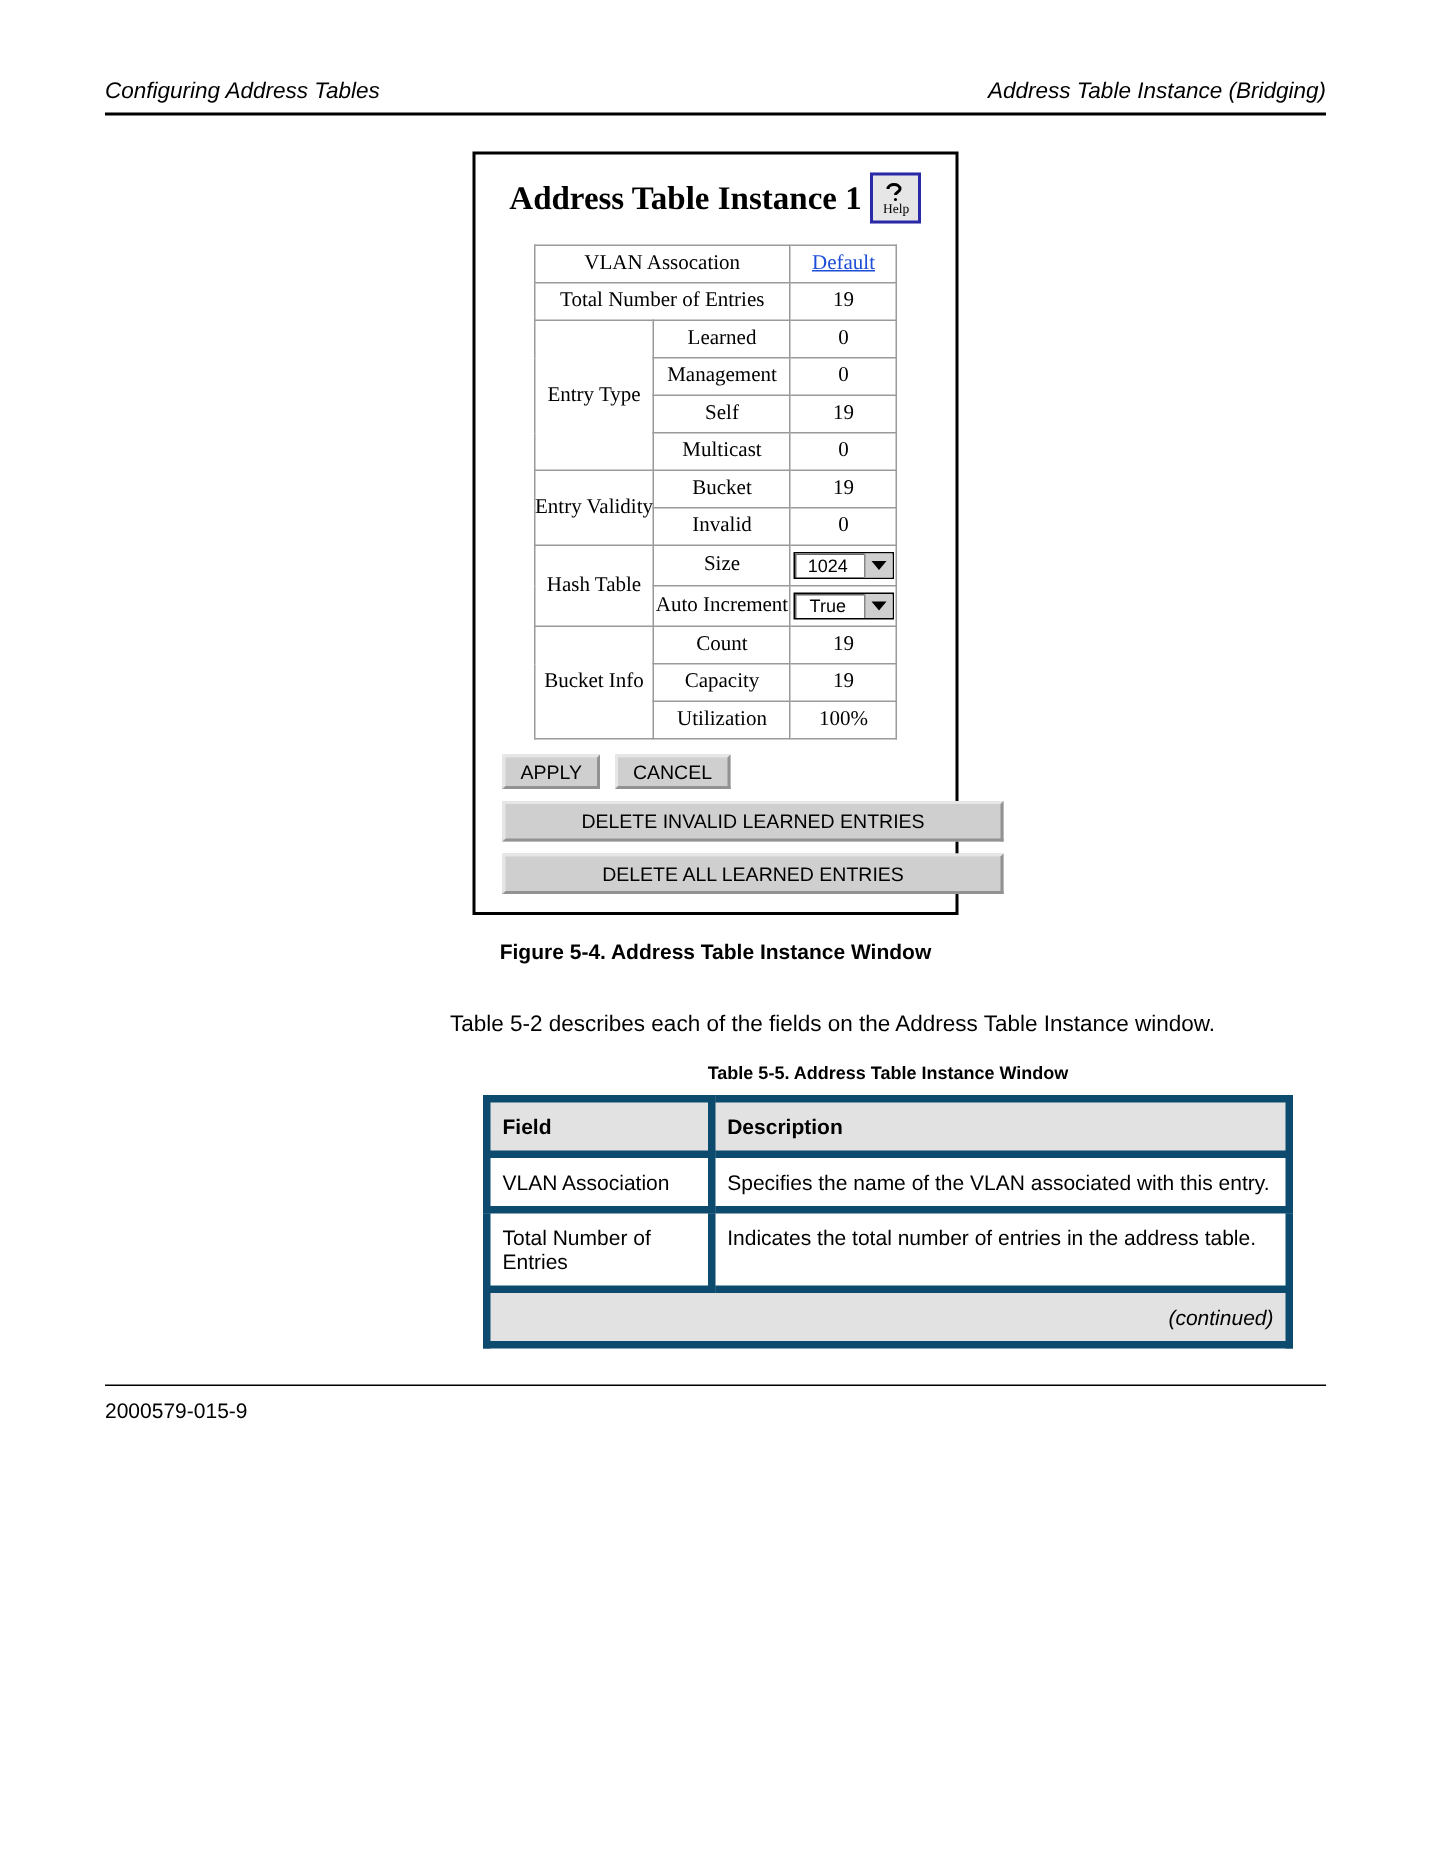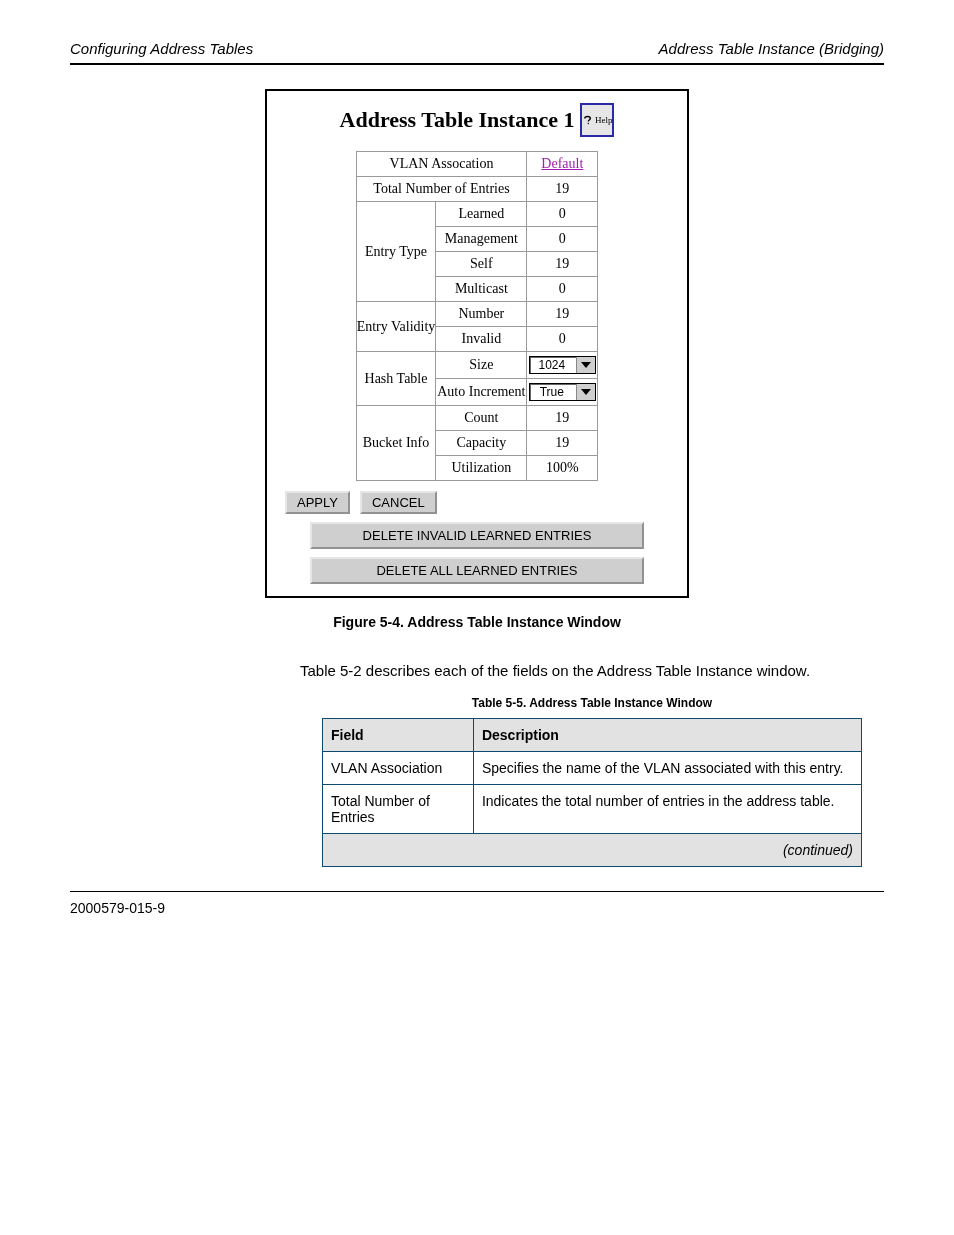--- a/index.html
+++ b/index.html
@@ -1,43 +1,43 @@
 <!DOCTYPE html>
 <html><head>
 <meta charset="utf-8">
 <style>
   html,body{margin:0;padding:0;background:#fff;font-family:"Times New Roman",Times,serif;color:#000}
-  .page{width:954px;margin:0 auto;padding:40px 70px 40px 70px;box-sizing:border-box}
+  .page{width:954px;margin:12px auto;padding:40px 70px 40px 70px;box-sizing:border-box}
   .top-running{display:flex;justify-content:space-between;font-style:italic;font-family:Arial,Helvetica,sans-serif;font-size:15px;margin-bottom:6px}
   hr.heavy{border:none;border-top:2px solid #000;margin:0 0 24px 0}
   hr.thin{border:none;border-top:1px solid #000;margin:24px 0 8px 0}
   .figure-wrap{display:flex;justify-content:center;margin:10px 0 10px 0}
-  .dialog{border:2px solid #000;background:#fff;width:424px;box-sizing:border-box;padding:12px 18px 12px 18px}
+  .dialog{border:2px solid #000;background:#fff;width:324px;box-sizing:border-box;padding:12px 18px 12px 18px}
   .dlg-title-row{display:flex;align-items:center;justify-content:center;gap:6px;margin-bottom:14px}
   .dlg-title{font-weight:bold;font-size:22px}
-  .help-btn{width:30px;height:30px;border:2px solid #2a2aa8;display:flex;flex-direction:row;align-items:center;justify-content:center;background:#e6e6e6;font-size:9px;line-height:1}
+  .help-btn{width:30px;height:30px;border:2px solid #2a2aa8;display:flex;flex-direction:column;align-items:center;justify-content:center;background:#e6e6e6;font-size:9px;line-height:1}
   .help-btn svg{display:block}
   .grid{border-collapse:collapse;margin:0 auto;font-size:14px;background:#fff}
   .grid td{border:1px solid #9a9a9a;padding:4px 0;text-align:center;white-space:nowrap;background:#fff}
   .grid td.sub{min-width:90px}
   .grid td.val{min-width:70px}
   .grid td.group{min-width:66px}
-  a.link{color:#a21caf;text-decoration:underline}
+  a.link{color:#1d4ed8;text-decoration:underline}
   .sel{display:inline-flex;border:1px solid #000;box-shadow:inset 1px 1px 0 #666;font-family:Arial,sans-serif;font-size:12px}
   .sel-in{padding:1px 6px 1px 4px;min-width:36px;text-align:center}
   .sel-btn{width:18px;background:#cfcfcf;border-left:1px solid #888;display:flex;align-items:center;justify-content:center}
   .sel-btn::after{content:"";border-left:5px solid transparent;border-right:5px solid transparent;border-top:6px solid #000}
   .btn-row{display:flex;justify-content:flex-start;gap:10px;margin-top:10px}
   .win-btn{font-family:Arial,Helvetica,sans-serif;font-size:13px;background:#cfcfcf;border:2px outset #e6e6e6;padding:2px 10px;cursor:default}
   .wide-btn{display:block;width:330px;margin:8px auto 0 auto;text-align:center;font-family:Arial,Helvetica,sans-serif;font-size:13px;background:#cfcfcf;border:2px outset #e6e6e6;padding:4px 0}
   .caption{text-align:center;font-family:Arial,Helvetica,sans-serif;font-weight:bold;font-size:14px;margin:16px 0 30px 0}
   .desc{font-family:Arial,Helvetica,sans-serif;font-size:15px;margin:0 0 14px 0;line-height:1.45}
   .ref-title{font-family:Arial,Helvetica,sans-serif;font-weight:bold;font-size:12px;text-align:center;margin-bottom:8px}
   .ref{border-collapse:collapse;width:540px;margin:0 auto;font-family:Arial,Helvetica,sans-serif;font-size:14px}
-  .ref th,.ref td{border:1px solid #0c4a6e;padding:8px 8px;text-align:left;vertical-align:top}
+  .ref th,.ref td{border:5px solid #0c4a6e;padding:8px 8px;text-align:left;vertical-align:top}
   .ref th{background:#e2e2e2;font-weight:bold}
   .ref .cont{background:#e2e2e2;font-style:italic;text-align:right;font-weight:normal}
   .footer{display:flex;font-family:Arial,Helvetica,sans-serif;font-size:14px;margin-top:6px}
   .narrow-col{text-align:center}
 </style>
 </head>
 <body>
 
 <div class="page">
   <div class="top-running">
@@ -81,21 +81,21 @@
         <tr>
           <td class="sub">Self</td>
           <td class="val">19</td>
         </tr>
         <tr>
           <td class="sub">Multicast</td>
           <td class="val">0</td>
         </tr>
         <tr>
           <td rowspan="2" class="group">Entry Validity</td>
-          <td class="sub">Number</td>
+          <td class="sub">Bucket</td>
           <td class="val">19</td>
         </tr>
         <tr>
           <td class="sub">Invalid</td>
           <td class="val">0</td>
         </tr>
         <tr>
           <td rowspan="2" class="group">Hash Table</td>
           <td class="sub">Size</td>
           <td class="val">

